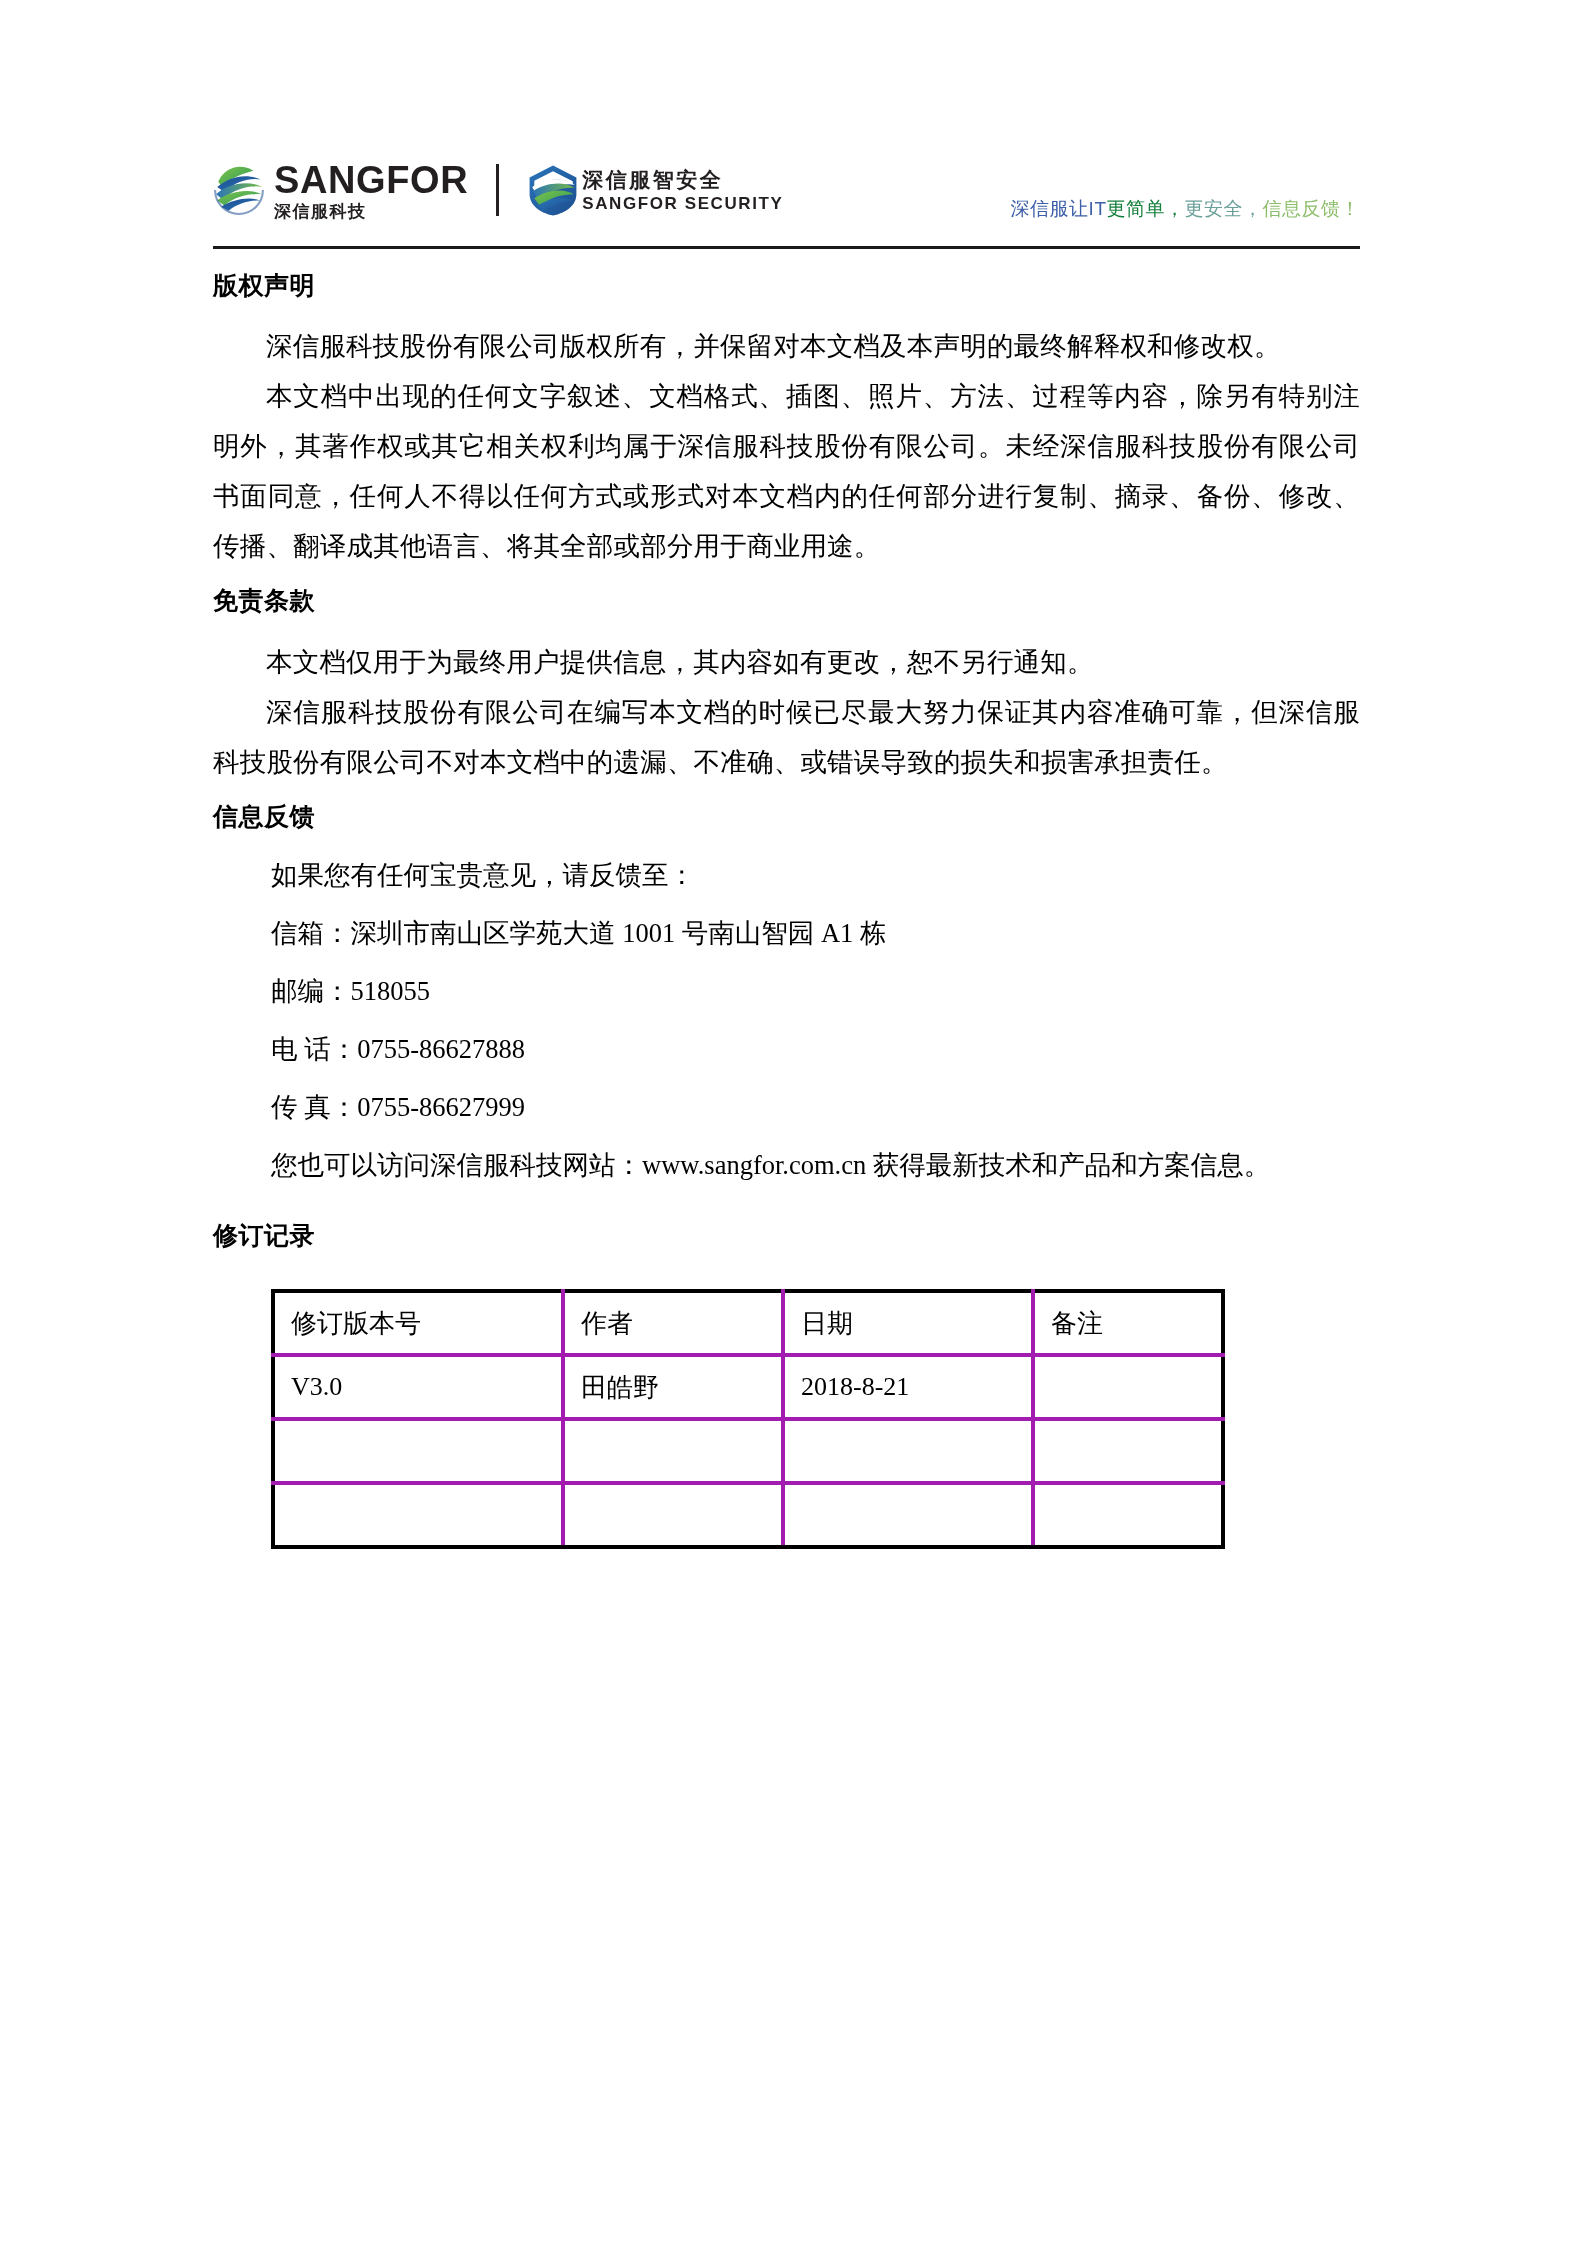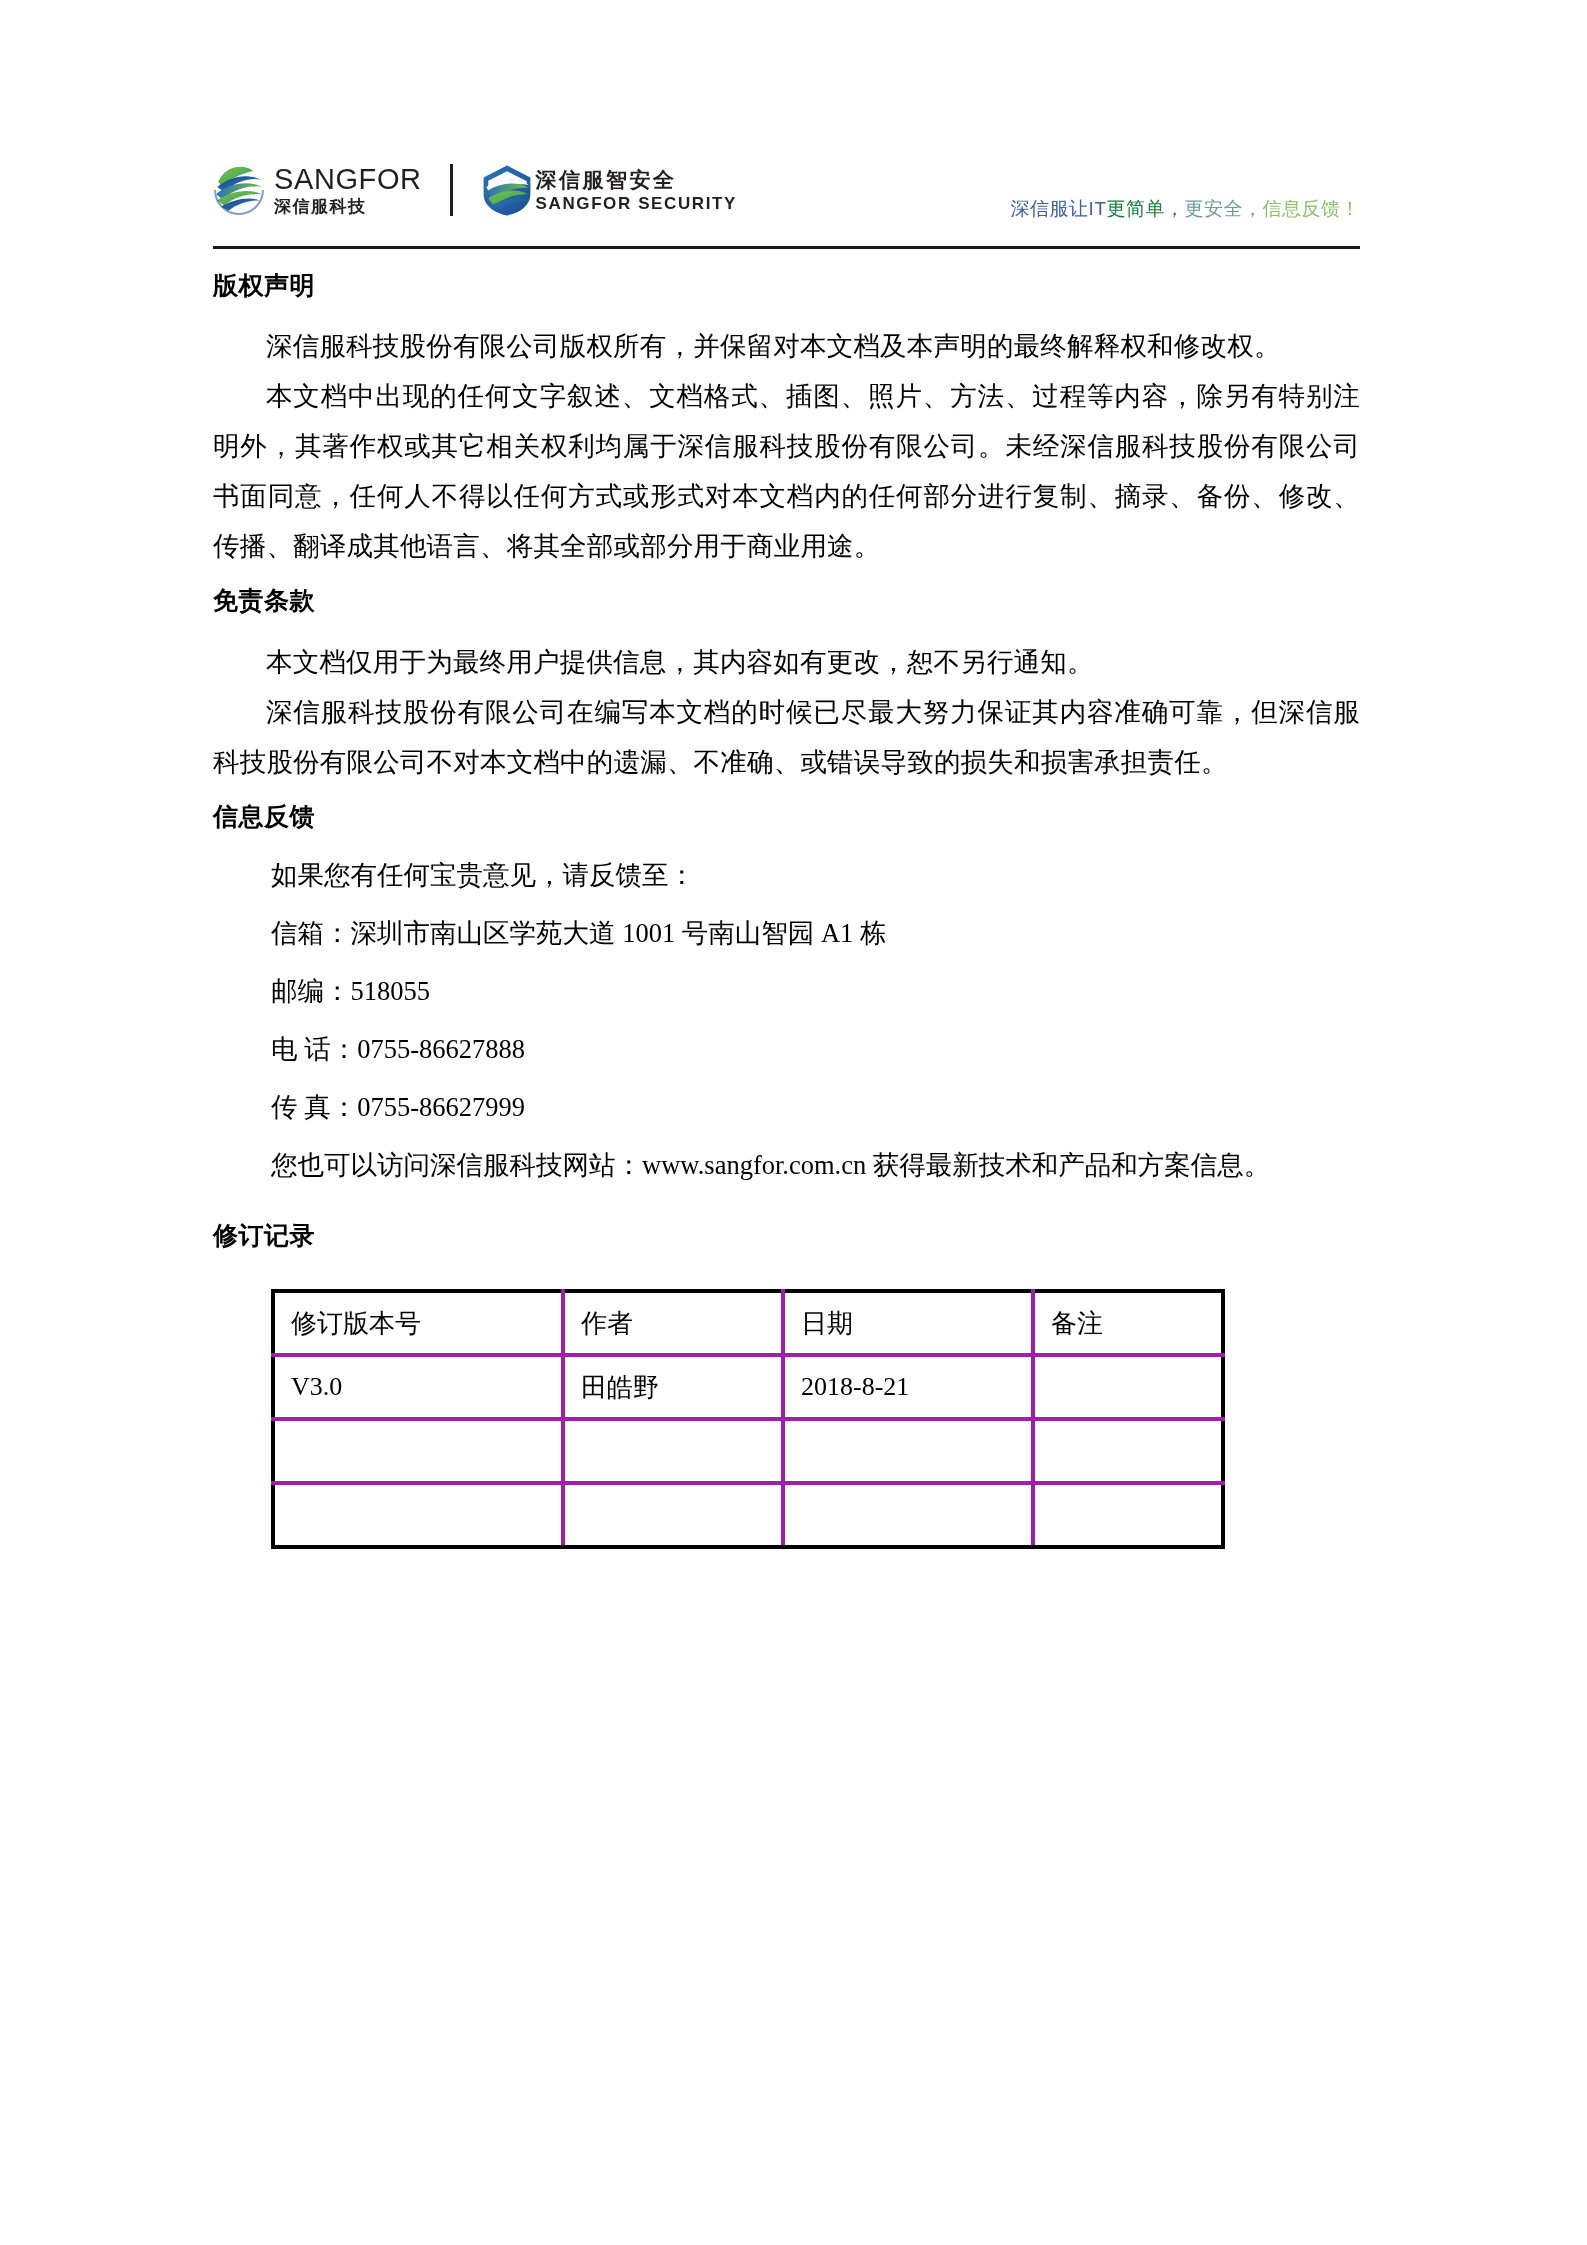--- a/index.html
+++ b/index.html
@@ -49,22 +49,22 @@
 
   .logo-sangfor {
     display: flex;
     align-items: center;
     gap: 9px;
   }
   .globe-mark { width: 52px; height: 52px; display: block; }
   .sangfor-wordmark { display: flex; flex-direction: column; line-height: 1; }
   .sangfor-en {
     font-family: "Liberation Sans", sans-serif;
-    font-weight: 400;
-    font-size: 29px;
+    font-weight: 700;
+    font-size: 38px;
     letter-spacing: 0.6px;
     color: #231f20;
   }
   .sangfor-cn {
     font-family: "Liberation Sans", sans-serif;
     font-weight: 700;
     font-size: 17px;
     letter-spacing: 1.5px;
     color: #231f20;
     margin-top: 4px;

